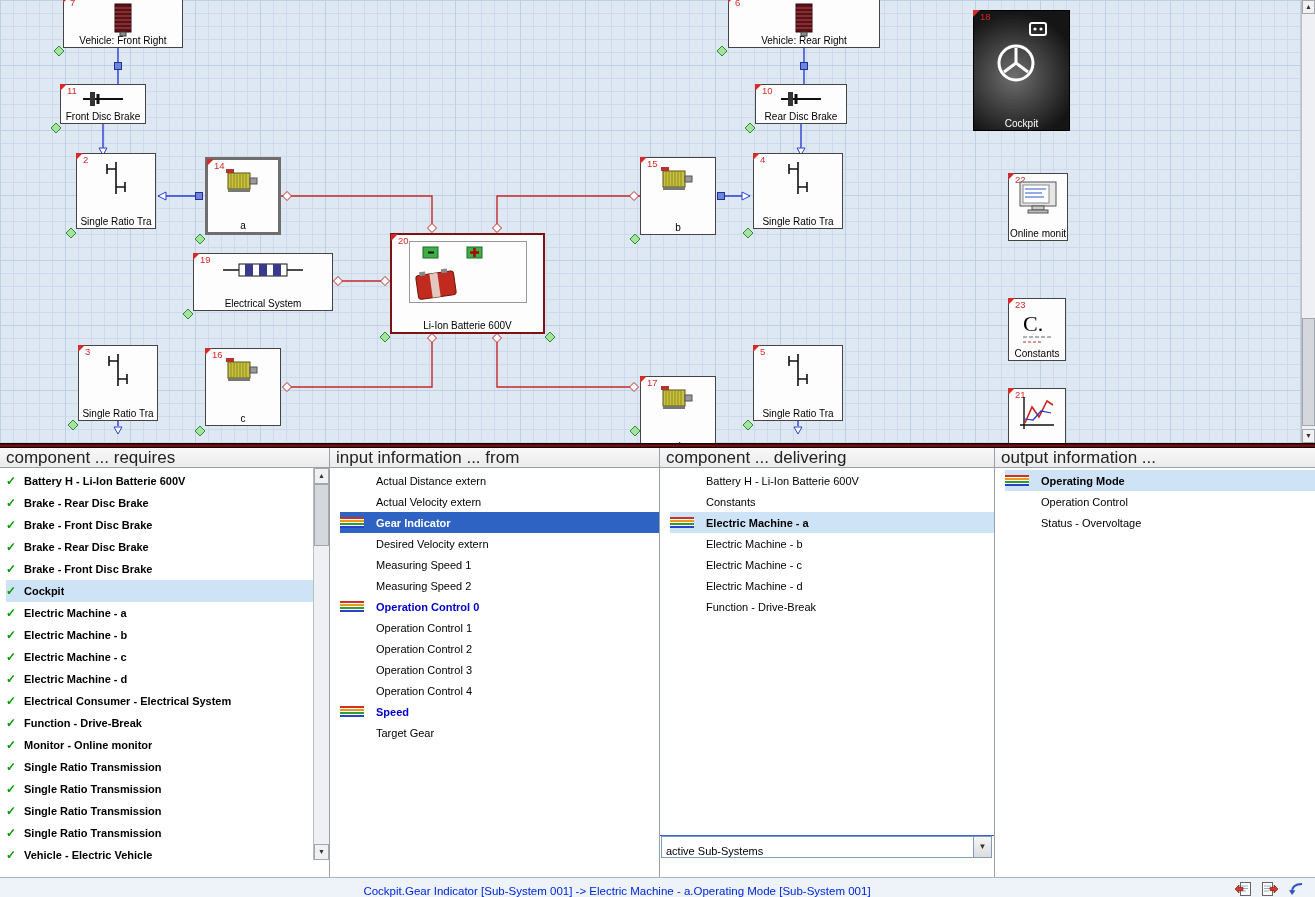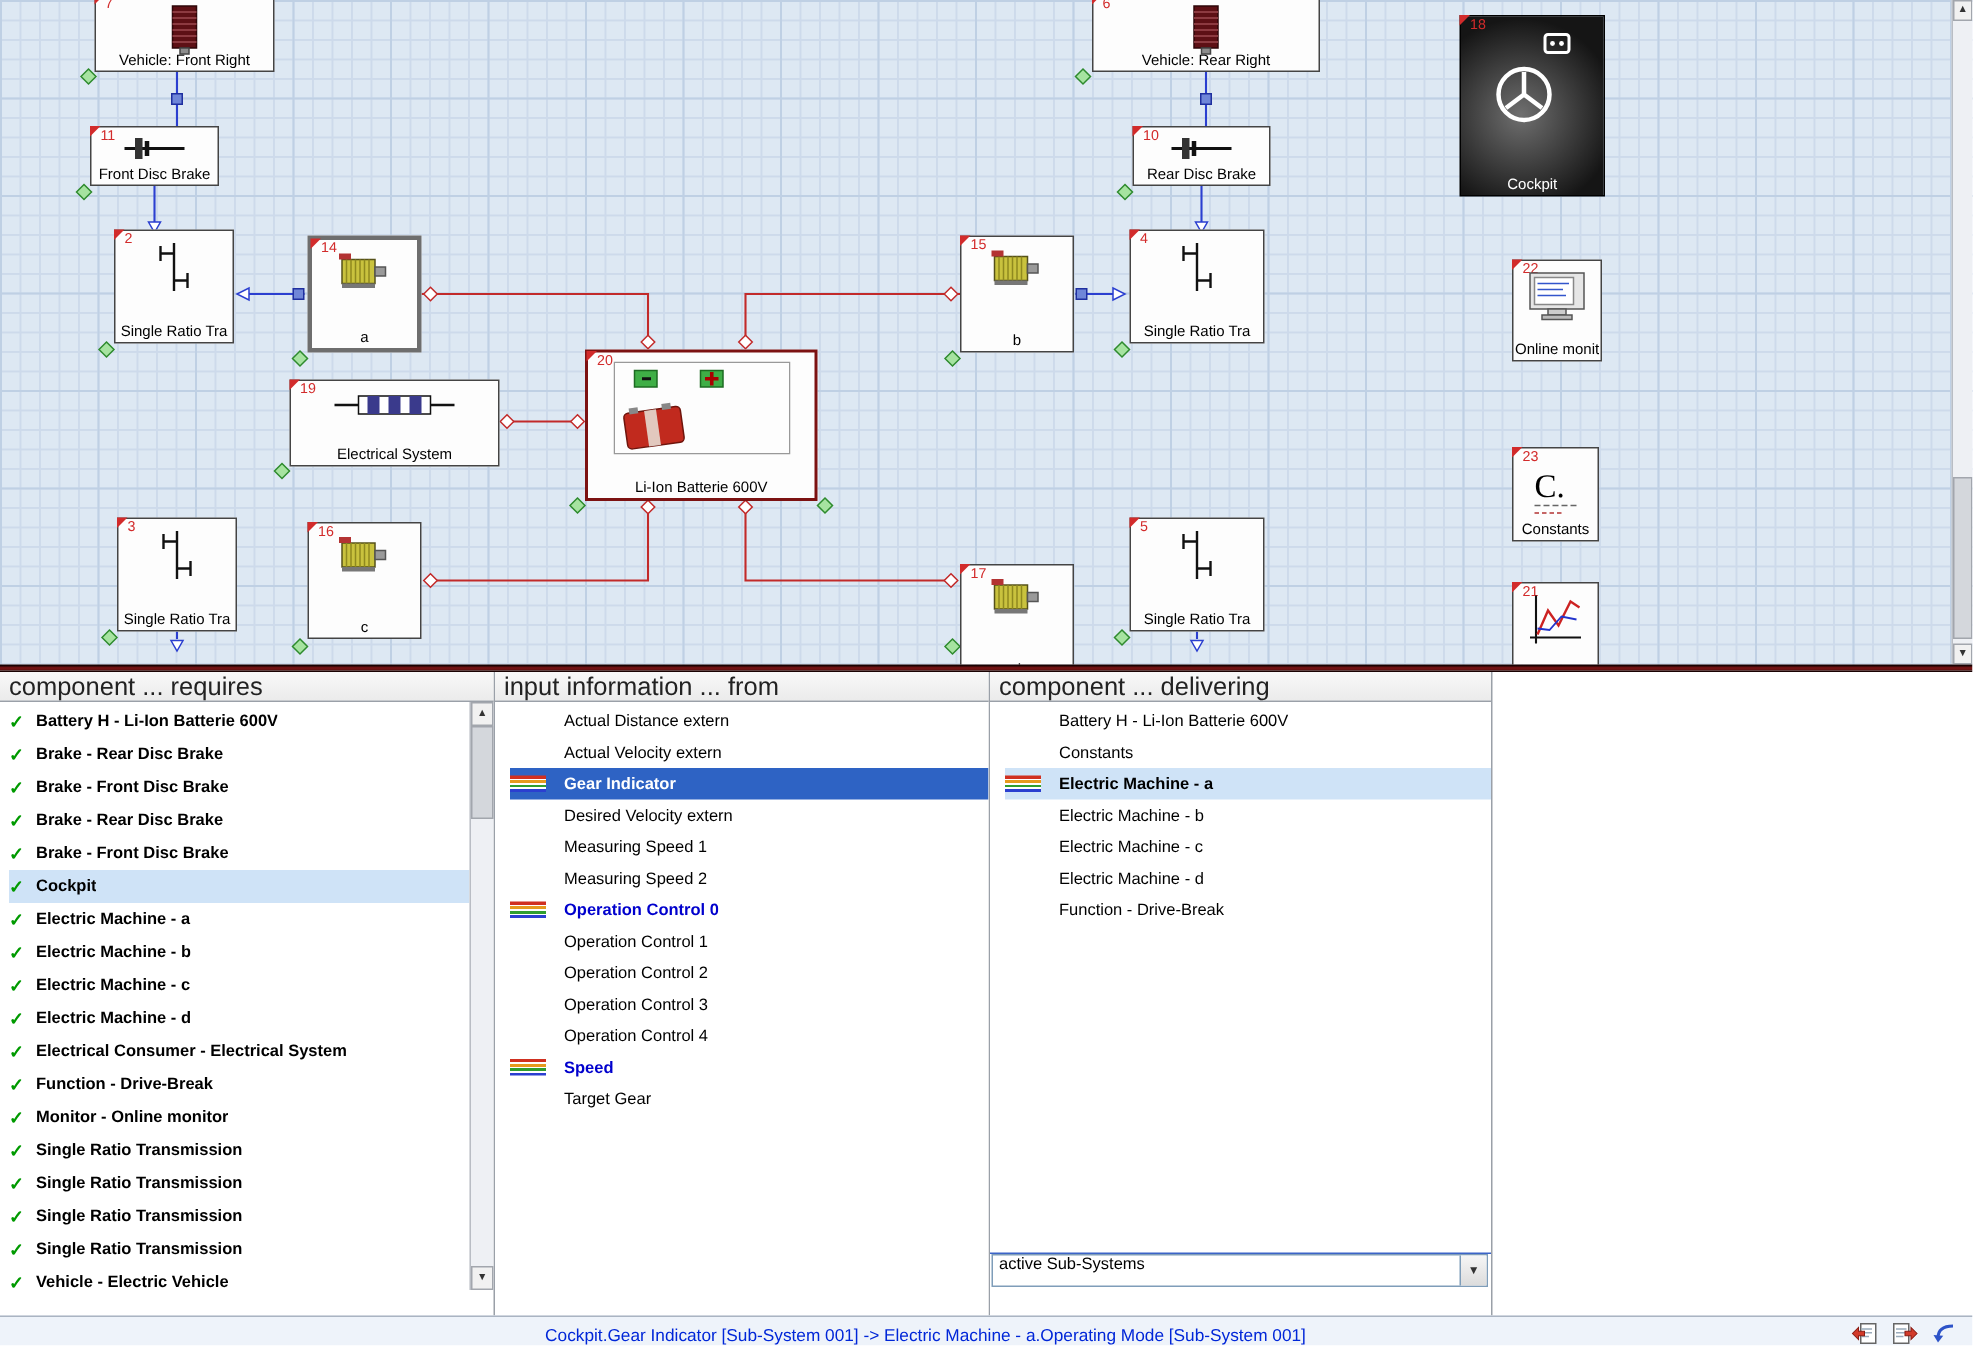--- a/index.html
+++ b/index.html
@@ -55,21 +55,21 @@
 .stripe.ph{visibility:hidden}
 .lbl{overflow:hidden}
 .row.b .lbl{font-weight:bold}
 .row.blu .lbl{color:#0000cd}
 .row.selblue{background:var(--selection-blue,#2e63c4)}
 .row.selblue .lbl{color:#fff}
 .row.selpale{background:var(--selection-pale,#cfe3f7)}
 .lscroll{position:absolute;right:0;top:20px;bottom:17px;width:16px;background:#eef0f4;border-left:1px solid #b9bdc4}
 .lscroll .sb-btn{width:15px;height:16px;line-height:14px}
 .lscroll .sb-thumb{width:15px}
-.combo{position:absolute;left:1px;right:2px;bottom:19px;height:22px;background:#fff;border:1px solid #7f9db9;display:flex;align-items:flex-start}
+.combo{position:absolute;left:1px;right:2px;bottom:19px;height:22px;background:#fff;border:1px solid #7f9db9;display:flex;align-items:flex-end}
 .combo .cval{flex:1;padding-left:4px;font-size:11px;color:#000}
 .combo .cbtn{width:18px;height:20px;background:linear-gradient(#f6f6f6,#dcdcdc);border-left:1px solid #7f9db9;text-align:center;font-size:8px;line-height:20px;color:#333}
 
 
 .statusbar{position:absolute;left:0;top:877px;width:1315px;height:20px;background:#eef3fa;border-top:1px solid #aab4c2;display:flex;align-items:flex-end}
 .stext{flex:1;text-align:center;font-size:11.5px;color:var(--status-text,#0026d8)}
 .sicons{display:flex;gap:9px;padding-right:10px;align-items:center}
 .sicons svg{display:block}
 </style>
 </head>
@@ -521,20 +521,37 @@
           <div class="row c2">
             <span class="stripe ph"></span>
             <span class="lbl">Function - Drive-Break</span>
           </div>
         </div>
       <div class="combo">
         <span class="cval">active Sub-Systems</span>
         <span class="cbtn">▼</span>
       </div>
     </div>
+    <div class="col c4">
+      <div class="colhead">output information ...</div>
+      <div class="list" id="list3">
+          <div class="row c3 selpale b">
+            <span class="stripe"></span>
+            <span class="lbl">Operating Mode</span>
+          </div>
+          <div class="row c3">
+            <span class="stripe ph"></span>
+            <span class="lbl">Operation Control</span>
+          </div>
+          <div class="row c3">
+            <span class="stripe ph"></span>
+            <span class="lbl">Status - Overvoltage</span>
+          </div>
+        </div>
+    </div>
   </div>
 
   <div class="statusbar">
     <span class="stext">Cockpit.Gear Indicator [Sub-System 001] -&gt; Electric Machine - a.Operating Mode [Sub-System 001]</span>
     <span class="sicons">
       <span>
           <svg width="18" height="16" viewBox="0 0 18 16">
             <rect x="6.5" y="1.5" width="10" height="13" fill="#fff" stroke="#666"></rect>
             <path d="M7 5 h7 M7 7.5 h7 M7 10 h5" stroke="#9ab" stroke-width="1"></path>
             <path d="M9 6.5 L5 6.5 L5 4 L1 8 L5 12 L5 9.5 L9 9.5 Z" fill="#d23a2a" stroke="#8c1c12" stroke-width="0.7"></path>

